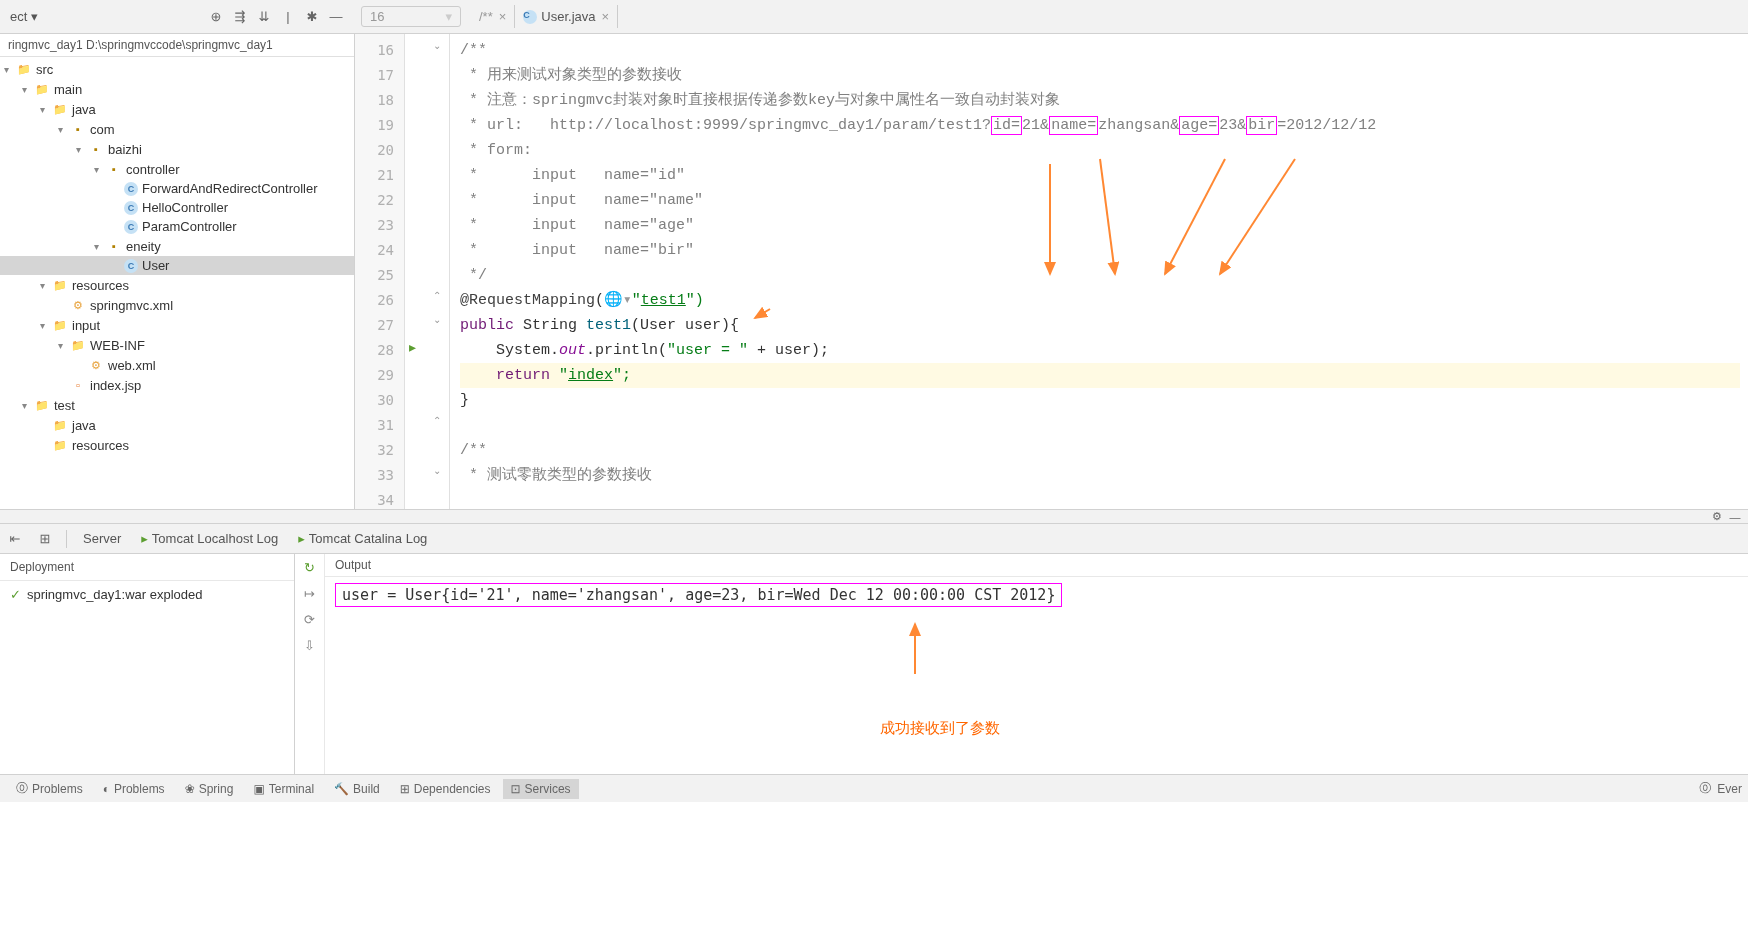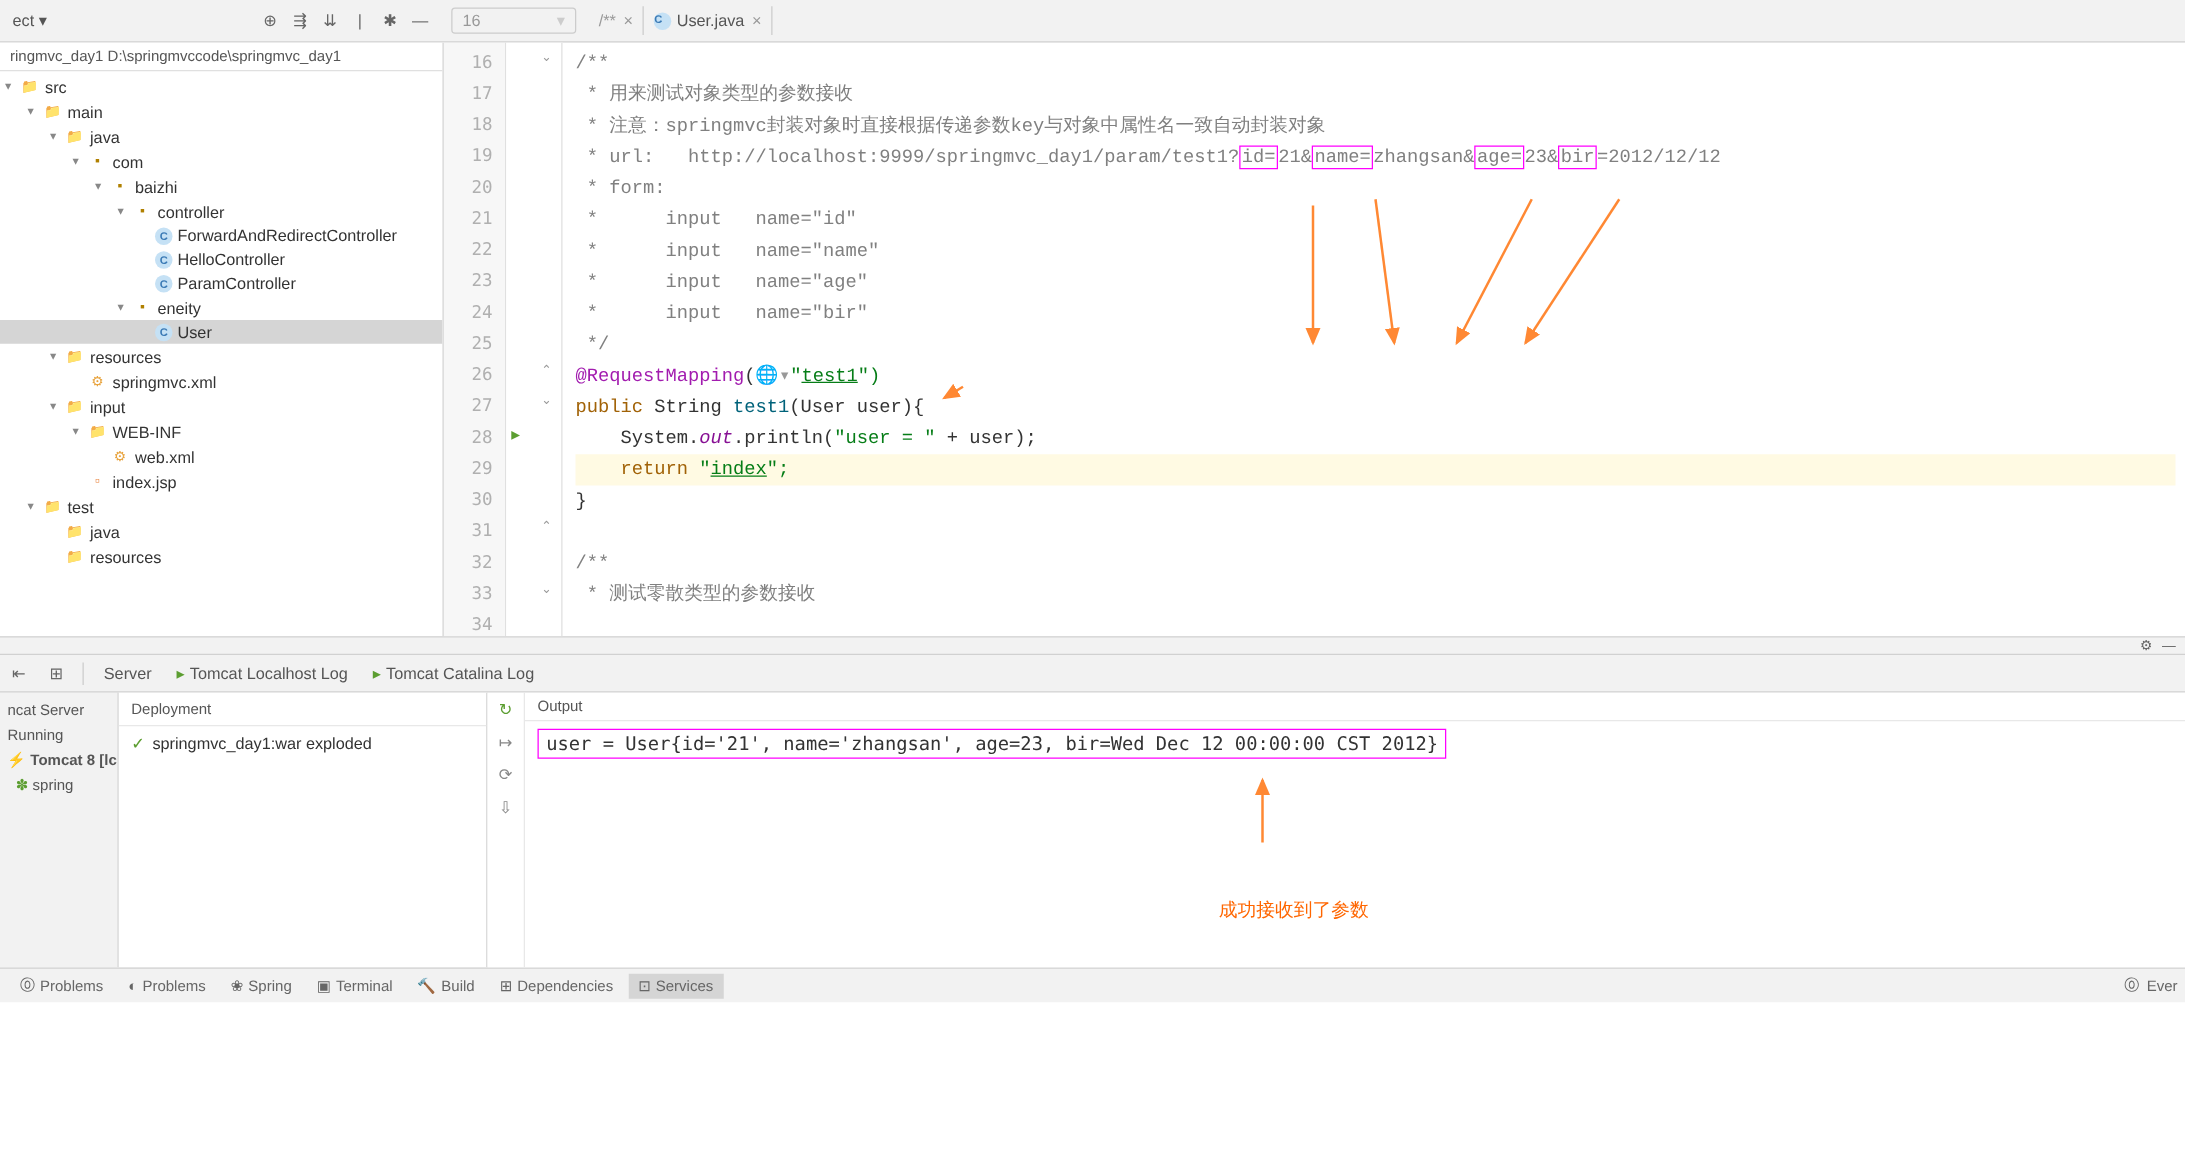--- a/index.html
+++ b/index.html
@@ -42,22 +42,22 @@
 
 .editor-panel { flex: 1; display: flex; overflow: hidden; position: relative; }
 .gutter { width: 50px; background: #f7f7f7; border-right: 1px solid #e0e0e0; padding-top: 4px; }
 .gutter-line { height: 25px; text-align: right; padding-right: 10px; color: #b0b0b0; font-family: "Consolas", monospace; font-size: 14px; line-height: 25px; }
 .gutter-extra { width: 45px; background: #fff; border-right: 1px solid #e0e0e0; position: relative; }
 .fold-marker { position: absolute; left: 28px; color: #999; font-size: 10px; }
 .code-area { flex: 1; padding: 4px 10px; font-family: "Consolas", "Courier New", monospace; font-size: 15px; line-height: 25px; overflow: auto; position: relative; }
 .code-line { height: 25px; white-space: pre; }
 .code-line.current { background: #fffae3; }
 .comment { color: #808080; }
-.keyword { color: #a16207; font-family: Liberation Mono, monospace; }
-.annotation { color: #a21caf; text-align: right; }
+.keyword { color: #701a75; font-family: Liberation Mono, monospace; }
+.annotation { color: #404040; text-align: right; }
 .string { color: #067d17; }
 .method-call { color: #00627a; }
 .field { color: #871094; font-style: italic; }
 .underline { text-decoration: underline; }
 
 .hl-box { border: 1px solid magenta; padding: 0 1px; }
 
 .annotation-text { position: absolute; color: #ff6600; font-size: 15px; font-family: "Microsoft YaHei", sans-serif; }
 
 
@@ -327,26 +327,20 @@
       <div class="bottom-tab-btn">
           <span style="color:#5c9e31">▸</span>
           <span>Tomcat Localhost Log</span>
         </div>
       <div class="bottom-tab-btn">
           <span style="color:#5c9e31">▸</span>
           <span>Tomcat Catalina Log</span>
         </div>
     </div>
     <div class="bottom-content">
-      <div class="bottom-left" id="bottom-left">
-          <div class="bottom-left-item">ncat Server</div>
-          <div class="bottom-left-item">Running</div>
-          <div class="bottom-left-item bold"><span style="color:#d08000">⚡</span> Tomcat 8 [lc</div>
-          <div class="bottom-left-item">&nbsp;&nbsp;<span style="color:#5c9e31">✽</span> spring</div>
-        </div>
       <div class="deploy-panel">
         <div class="deploy-header">Deployment</div>
         <div class="deploy-item">
           <span class="check-icon">✓</span>
           <span>springmvc_day1:war exploded</span>
         </div>
       </div>
       <div class="output-panel">
         <div class="output-toolbar">
           <span class="tb-icon" style="color:#5c9e31">↻</span>

